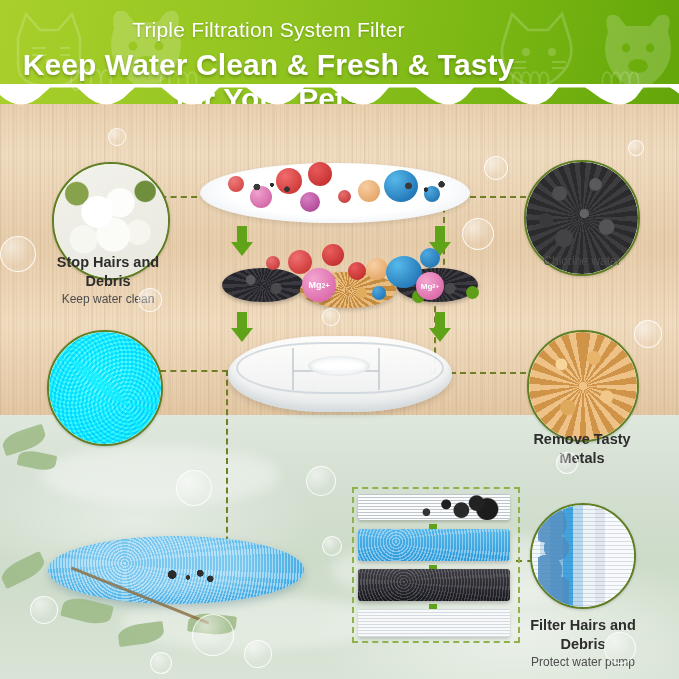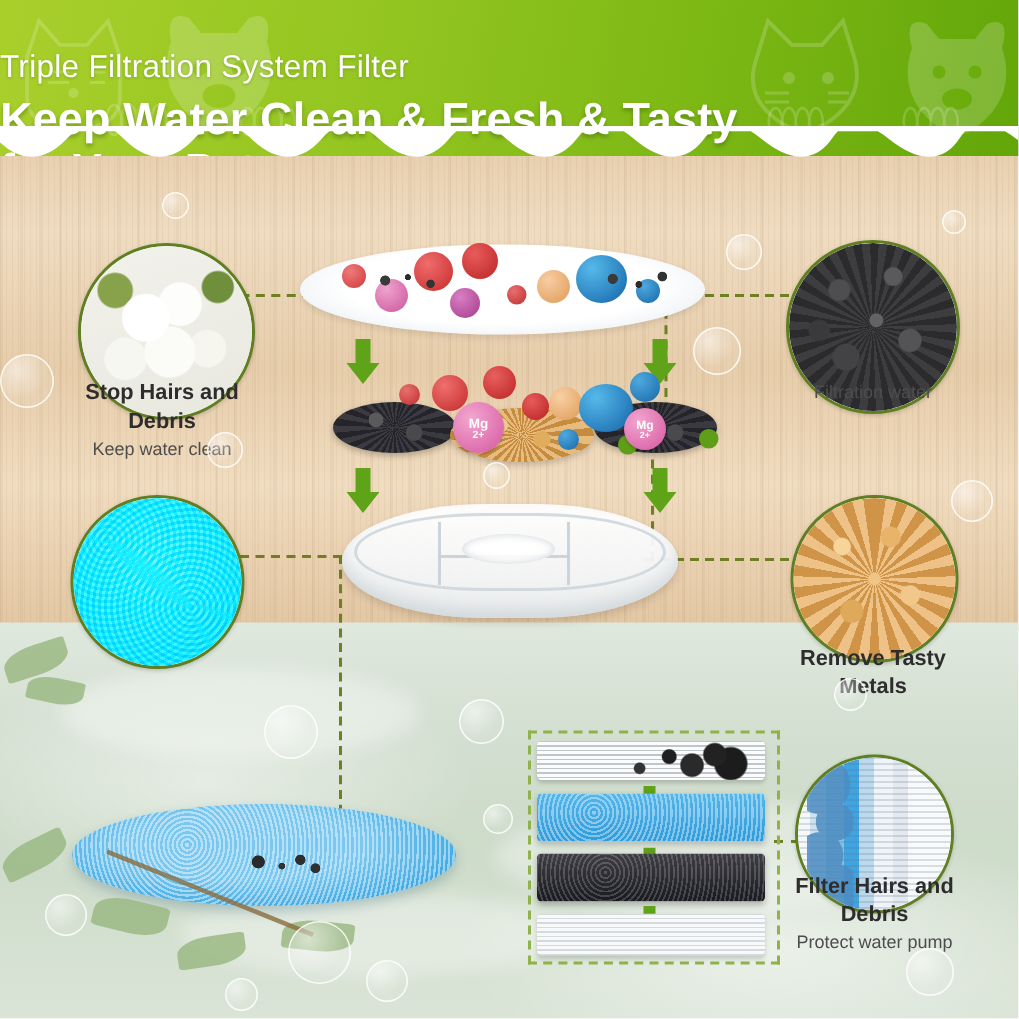--- a/index.html
+++ b/index.html
@@ -28,21 +28,21 @@
   }
   .water-streak{position:absolute;border-radius:50%;background:rgba(255,255,255,.35);filter:blur(6px);}
 
   
   .header{
     position:absolute;left:0;top:0;width:679px;height:104px;overflow:hidden;
     background:linear-gradient(100deg,#a9cf2b 0%,#93c520 38%,#7bb714 70%,#63a609 100%);
   }
   .pet-silhouette{position:absolute;opacity:.18;}
   .pet-silhouette svg{display:block;}
-  .hdr-text{position:absolute;left:0;top:15px;width:537px;z-index:5;}
+  .hdr-text{position:absolute;left:0;top:0;width:537px;text-align:center;z-index:5;}
   .hdr-line1{
     margin-top:18px;font-size:21px;font-weight:400;color:#ffffff;
     letter-spacing:.2px;text-shadow:0 1px 2px rgba(60,90,10,.35);
   }
   .hdr-line2{
     margin-top:6px;font-size:30px;font-weight:bold;color:#ffffff;
     letter-spacing:.1px;text-shadow:0 2px 3px rgba(60,90,10,.45);
   }
   
   .wave{position:absolute;left:0;top:84px;width:679px;height:28px;z-index:6;}
@@ -165,21 +165,20 @@
       repeating-conic-gradient(from 0deg,#c58c3f 0 7deg,#e7bb7d 7deg 14deg),
       #d29a4f;
     box-shadow:0 2px 4px rgba(0,0,0,.18);
   }
   .germ{position:absolute;border-radius:50%;}
   .mg-ion{
     position:absolute;border-radius:50%;
     background:radial-gradient(circle at 35% 32%,#f3a6d0,#d4579f);
     color:#fff;font-size:9px;font-weight:bold;display:flex;align-items:center;justify-content:center;
     box-shadow:0 1px 2px rgba(0,0,0,.25);
-    flex-direction:column;
   }
   .arrow-dn{position:absolute;}
 
   
   .sponge-disc{
     position:absolute;left:48px;top:536px;width:256px;height:68px;border-radius:50%;
     background:
       repeating-radial-gradient(circle at 30% 40%, rgba(255,255,255,.45) 0 1.5px, rgba(0,0,0,0) 1.5px 3px),
       radial-gradient(ellipse at 45% 40%, #7ac8ef 0 40%, #3ba7e2 78%, #2d96d4 100%);
     box-shadow:0 4px 8px rgba(40,90,120,.25);
@@ -447,32 +446,32 @@
 
   <div class="caption" style="left:18px;top:253px;width:180px;">
     <div class="cap-title">
       <span>Stop Hairs and</span><br>
       <span>Debris</span>
     </div>
     <div class="cap-sub">Keep water clean</div>
   </div>
 
   <div class="caption" style="left:489px;top:252px;width:186px;">
-    <div class="cap-sub">Filtration water</div>
+    <div class="cap-sub">Chlorine water</div>
   </div>
 
 
   <div class="caption" style="left:490px;top:430px;width:184px;">
     <div class="cap-title">
       <span>Remove Tasty</span><br>
       <span>Metals</span>
     </div>
   </div>
 
-  <div class="caption" style="left:492px;top:582px;width:182px;">
+  <div class="caption" style="left:492px;top:616px;width:182px;">
     <div class="cap-title">
       <span>Filter Hairs and</span><br>
       <span>Debris</span>
     </div>
     <div class="cap-sub">Protect water pump</div>
   </div>
 
   <div class="sponge-disc">
     <div class="sponge-dirt"></div>
   </div>

